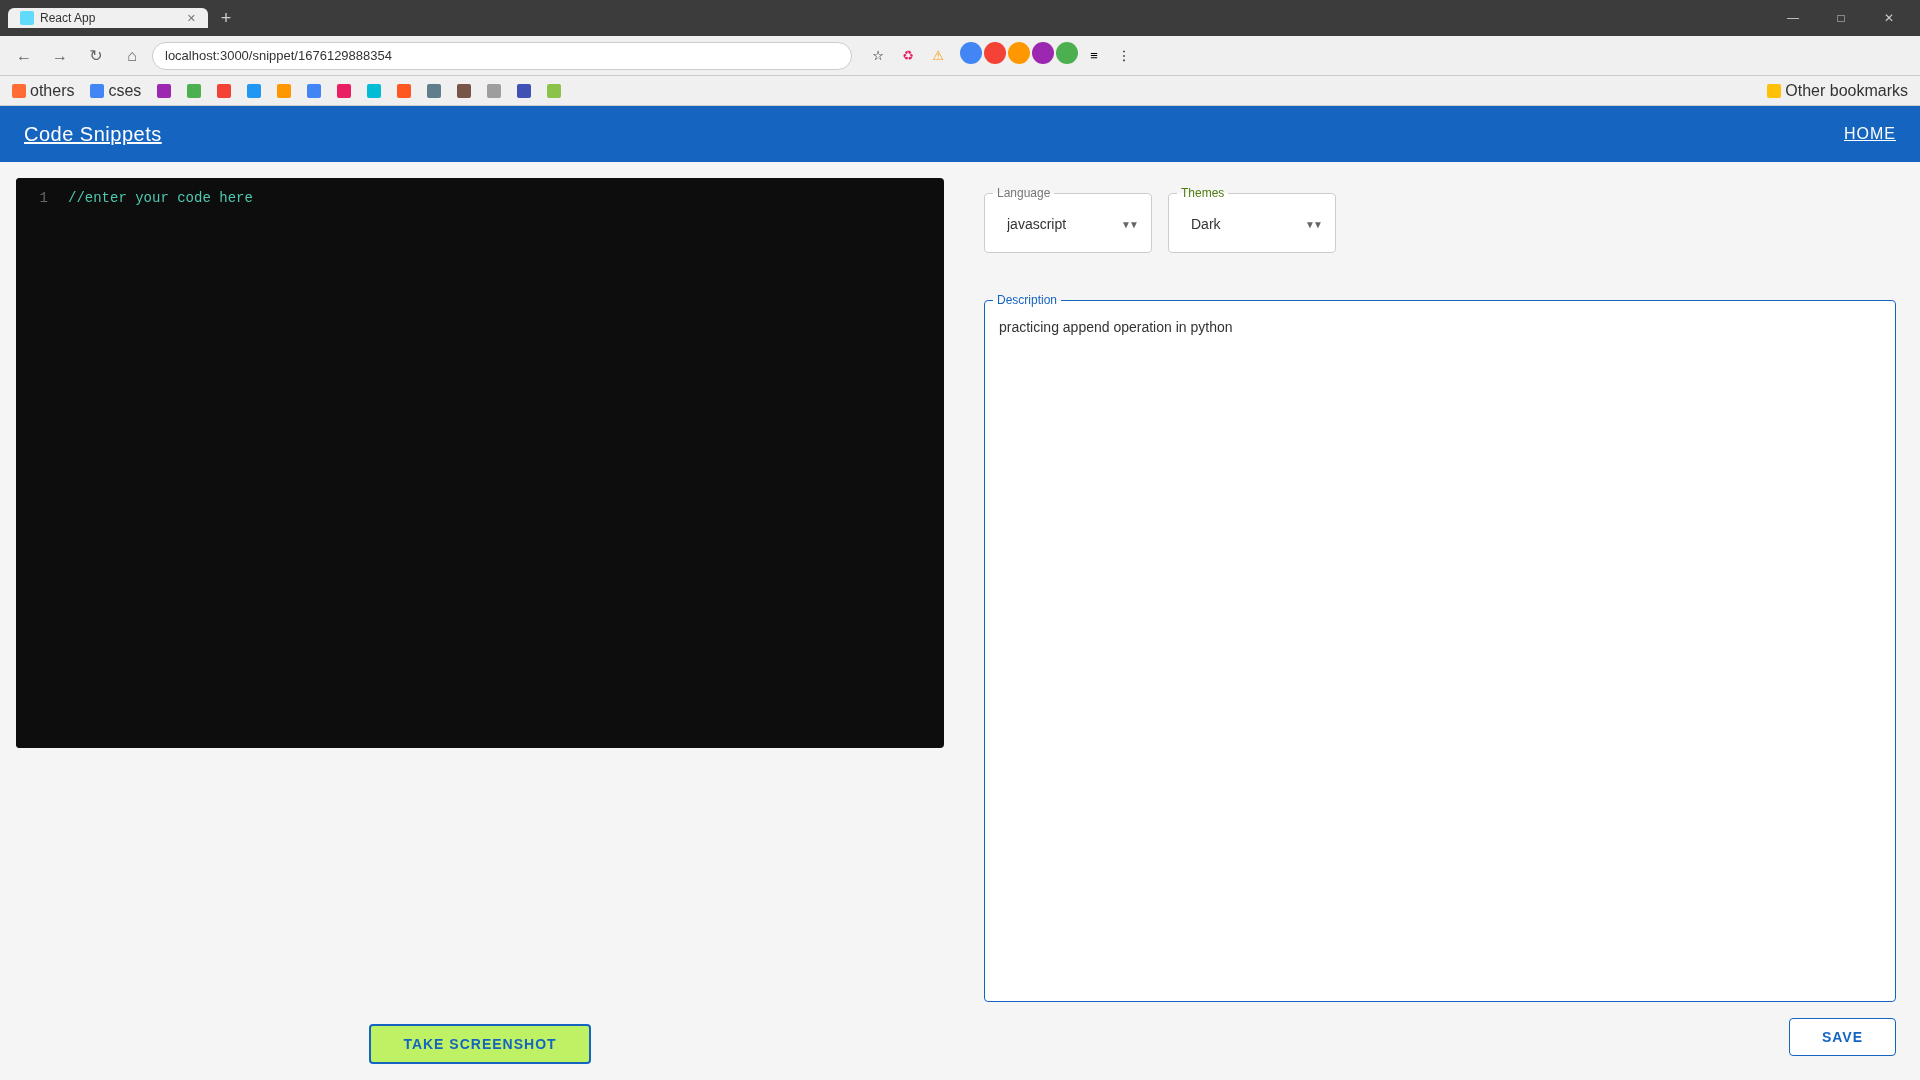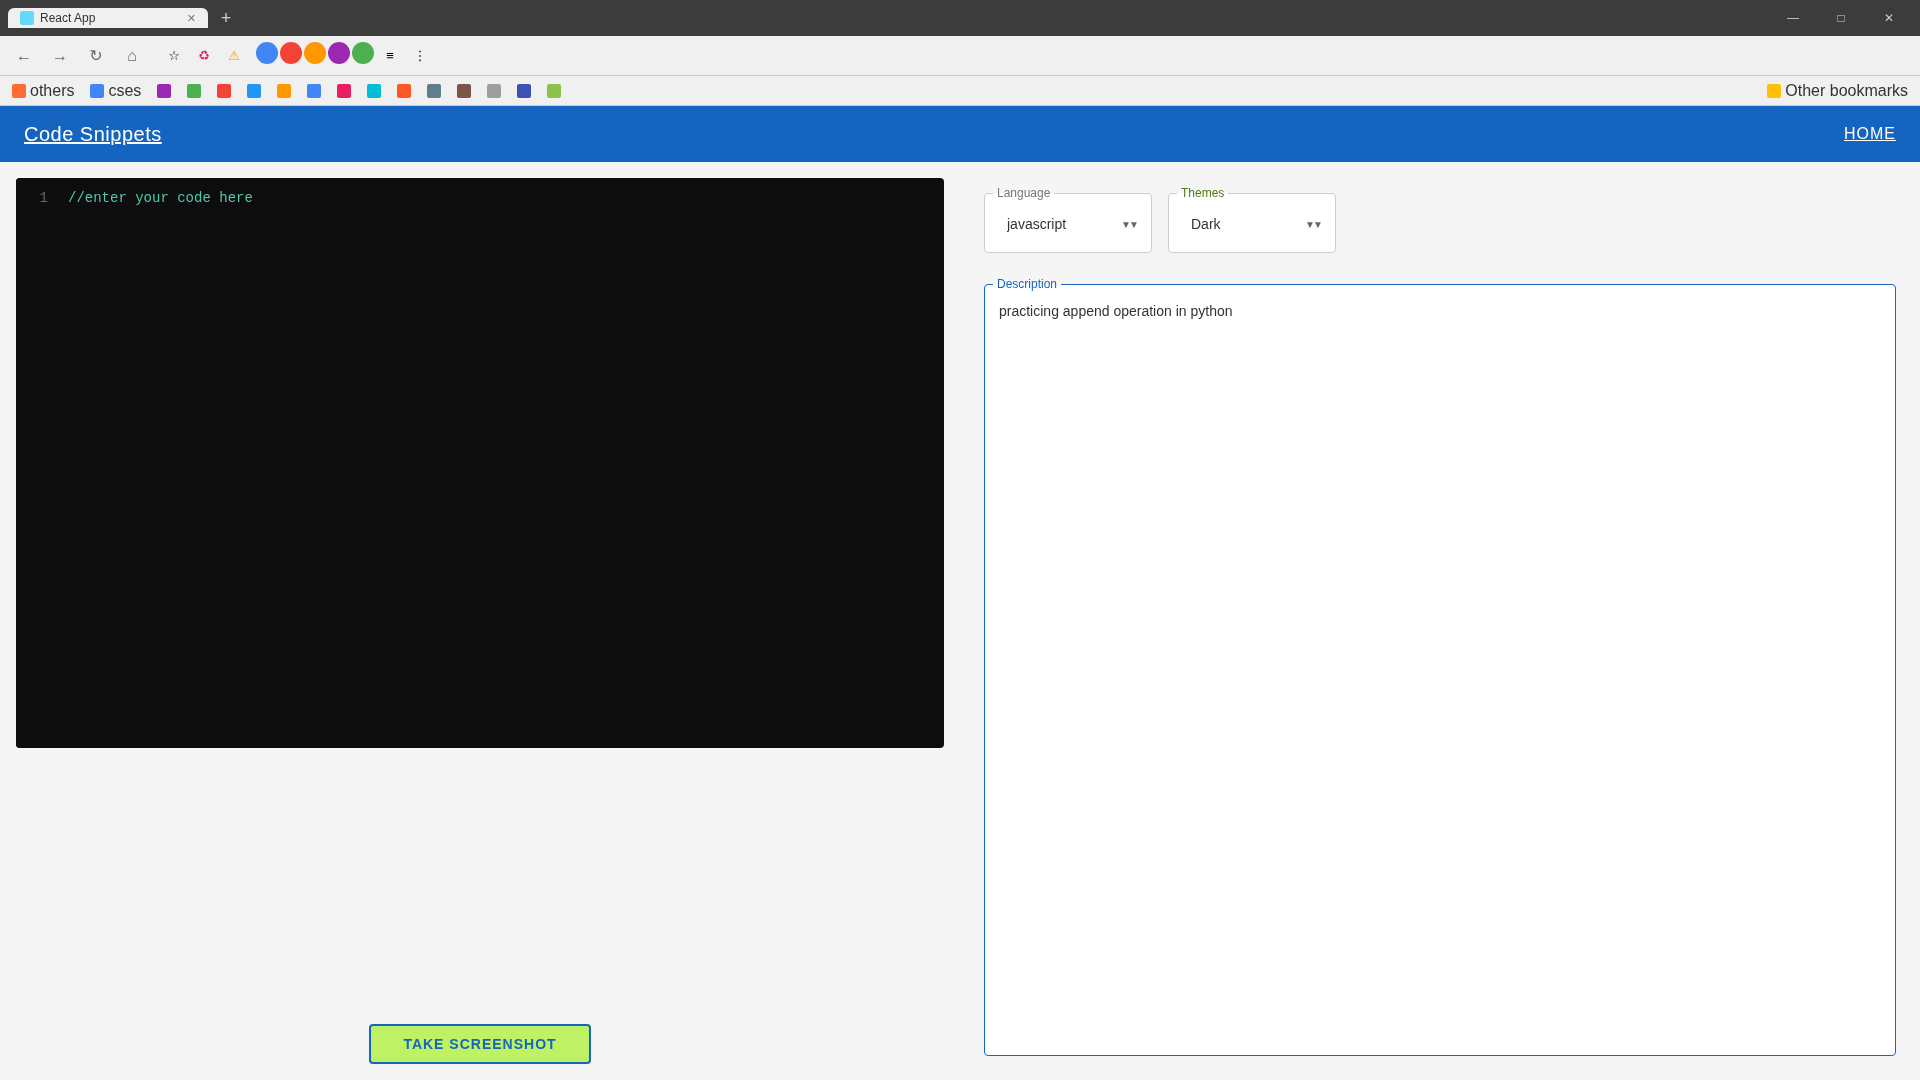--- a/index.html
+++ b/index.html
@@ -281,20 +281,21 @@
       font-size: 10px;
       color: #666;
       pointer-events: none;
     }
 
     .description-fieldset {
       border: 1px solid #1565c0;
       border-radius: 4px;
       background: white;
       position: relative;
+      margin-top: 16px;
     }
 
     .description-fieldset legend {
       font-size: 12px;
       color: #1565c0;
       margin-left: 8px;
       padding: 0 4px;
     }
 
     .description-textarea {
@@ -388,20 +389,23 @@
       <div class="win-btn">□</div>
       <div class="win-btn close">✕</div>
     </div>
   </div>
 
   <div class="navigation-bar">
     <div class="nav-btn">←</div>
     <div class="nav-btn">→</div>
     <div class="nav-btn">↻</div>
     <div class="nav-btn">⌂</div>
+    <div class="address-bar">
+      <span style="font-size:13px;color:#333;">localhost:3000/snippet/1676129888354</span>
+    </div>
     <div class="toolbar-icons">
       <div class="toolbar-icon">☆</div>
       <div class="toolbar-icon" style="color:#e91e63;">♻</div>
       <div class="toolbar-icon" style="color:#ff9800;">⚠</div>
     </div>
     <div style="display:flex;gap:2px;margin-left:4px;">
       <div class="toolbar-icon" style="background:#4285f4;border-radius:50%;width:22px;height:22px;"></div>
       <div class="toolbar-icon" style="background:#f44336;border-radius:50%;width:22px;height:22px;"></div>
       <div class="toolbar-icon" style="background:#ff9800;border-radius:50%;width:22px;height:22px;"></div>
       <div class="toolbar-icon" style="background:#9c27b0;border-radius:50%;width:22px;height:22px;"></div>
@@ -530,15 +534,18 @@
         </fieldset>
       </div>
     </div>
 
     <div class="description-wrapper">
       <fieldset class="description-fieldset" style="border:1px solid #1565c0;border-radius:4px;background:white;flex:1;">
         <legend style="font-size:12px;color:#1565c0;padding:0 4px;">Description</legend>
         <textarea class="description-textarea" style="width: 100%; min-height: 80px; border: none; outline: none; padding: 12px 14px; font-size: 14px; color: rgb(51, 51, 51); background: transparent; resize: none; font-family: Arial, sans-serif; display: block;">practicing append operation in python</textarea>
       </fieldset>
 
+      <div class="save-row">
+        <button class="save-btn">SAVE</button>
+      </div>
     </div>
   </div>
 </div>
 
 </body></html>

